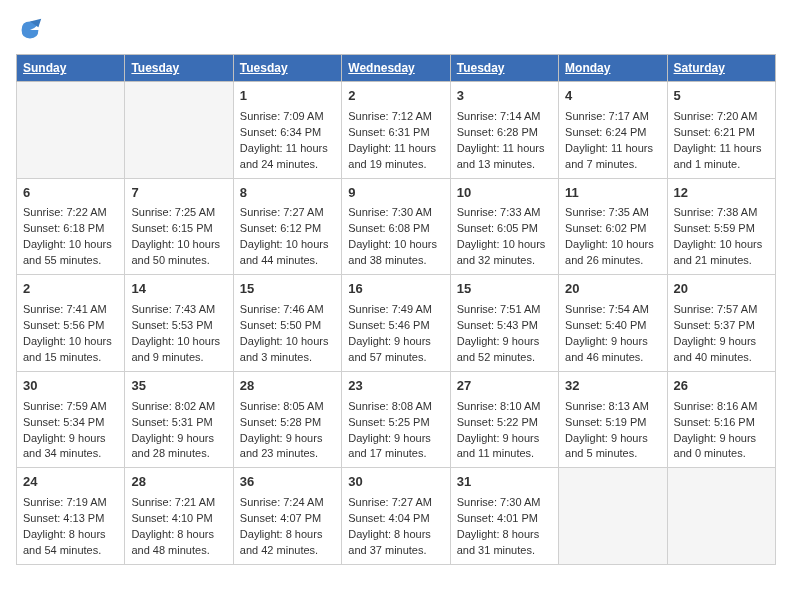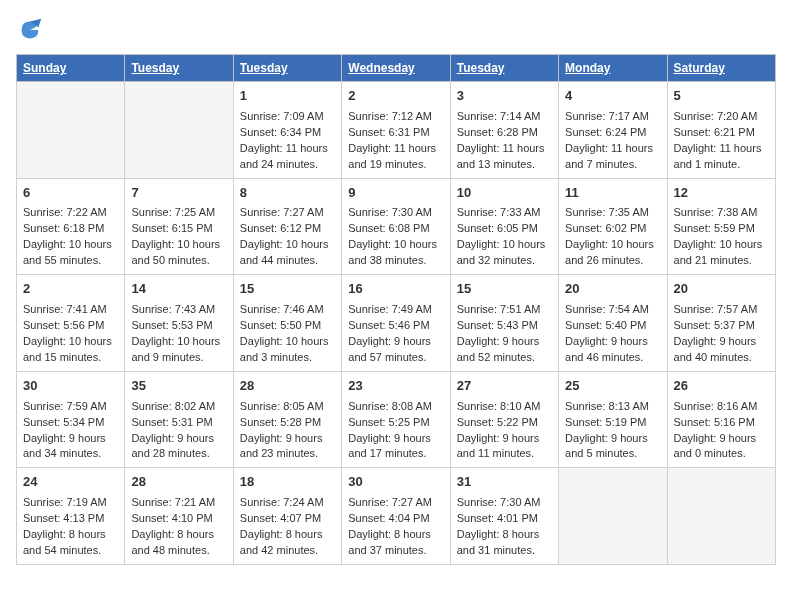--- a/index.html
+++ b/index.html
@@ -215,39 +215,39 @@
         </td>
         <td>
           <div class="day-num">23</div>
           <div class="day-info">Sunrise: 8:08 AM<br>Sunset: 5:25 PM<br>Daylight: 9 hours and 17 minutes.</div>
         </td>
         <td>
           <div class="day-num">27</div>
           <div class="day-info">Sunrise: 8:10 AM<br>Sunset: 5:22 PM<br>Daylight: 9 hours and 11 minutes.</div>
         </td>
         <td>
-          <div class="day-num">25</div>
+          <div class="day-num">32</div>
           <div class="day-info">Sunrise: 8:13 AM<br>Sunset: 5:19 PM<br>Daylight: 9 hours and 5 minutes.</div>
         </td>
         <td>
           <div class="day-num">26</div>
           <div class="day-info">Sunrise: 8:16 AM<br>Sunset: 5:16 PM<br>Daylight: 9 hours and 0 minutes.</div>
         </td>
       </tr>
       <tr>
         <td>
           <div class="day-num">24</div>
           <div class="day-info">Sunrise: 7:19 AM<br>Sunset: 4:13 PM<br>Daylight: 8 hours and 54 minutes.</div>
         </td>
         <td>
           <div class="day-num">28</div>
           <div class="day-info">Sunrise: 7:21 AM<br>Sunset: 4:10 PM<br>Daylight: 8 hours and 48 minutes.</div>
         </td>
         <td>
-          <div class="day-num">18</div>
+          <div class="day-num">36</div>
           <div class="day-info">Sunrise: 7:24 AM<br>Sunset: 4:07 PM<br>Daylight: 8 hours and 42 minutes.</div>
         </td>
         <td>
           <div class="day-num">30</div>
           <div class="day-info">Sunrise: 7:27 AM<br>Sunset: 4:04 PM<br>Daylight: 8 hours and 37 minutes.</div>
         </td>
         <td>
           <div class="day-num">31</div>
           <div class="day-info">Sunrise: 7:30 AM<br>Sunset: 4:01 PM<br>Daylight: 8 hours and 31 minutes.</div>
         </td>

